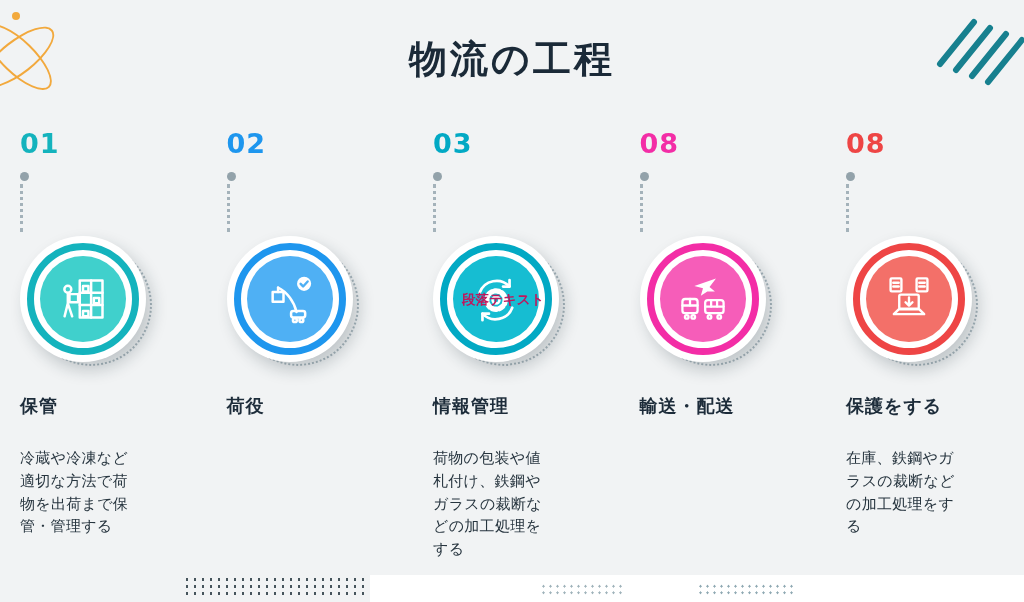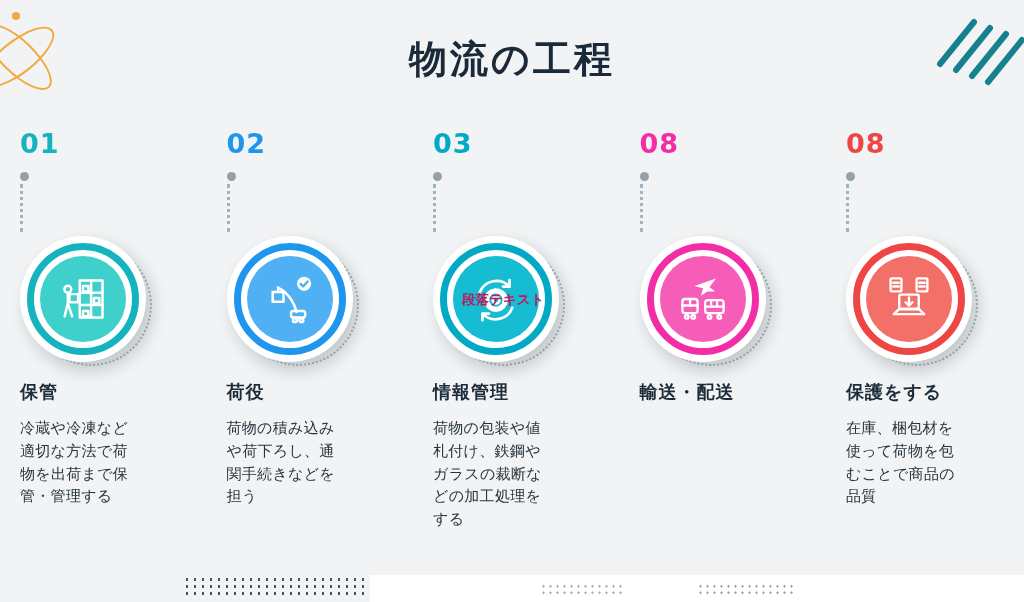--- a/index.html
+++ b/index.html
@@ -40,22 +40,22 @@
     position:absolute; left:7px; top:7px; width:112px; height:112px;
     border-radius:50%; border:7px solid var(--c);
   }
   .circle-inner {
     position:absolute; left:20px; top:20px; width:86px; height:86px;
     border-radius:50%; background:var(--ci);
     display:flex; align-items:center; justify-content:center;
   }
   .icon { width:52px; height:52px; }
 
-  .step-title { margin-top:12px; font-size:18px; font-weight:800; color:#1d2c3a; letter-spacing:1px; text-align:center; }
-  .desc { margin-top:13px; width:114px; font-size:15px; line-height:1.52; color:#27353f; letter-spacing:.3px; text-align:left; }
+  .step-title { margin-top:26px; font-size:18px; font-weight:800; color:#1d2c3a; letter-spacing:1px; text-align:center; }
+  .desc { margin-top:29px; width:114px; font-size:15px; line-height:1.52; color:#27353f; letter-spacing:.3px; text-align:left; }
 
   
   .decor-scribble { position:absolute; left:-30px; top:4px; width:104px; height:106px; }
   .decor-scribble .orb {
     position:absolute; left:4px; top:36px; width:88px; height:34px;
     border:2.5px solid #f2a93d; border-radius:50%;
   }
   .orb1 { transform:rotate(-38deg); }
   .orb2 { transform:rotate(44deg); }
   .decor-scribble .dot-big  { position:absolute; left:42px; top:8px;  width:8px; height:8px; border-radius:50%; background:#f2a93d; }
@@ -138,21 +138,20 @@
           <path d="M30 36 C28 27 21.5 17.5 13 13.5"></path>
           <line x1="13" y1="13.5" x2="13" y2="17.5"></line>
           <rect x="8" y="17.5" width="10" height="9"></rect>
           <rect x="25" y="35" width="13" height="6" rx="2"></rect>
           <circle cx="28.5" cy="43.5" r="1.8"></circle>
           <circle cx="34.5" cy="43.5" r="1.8"></circle>
         </svg>
       </div>
     </div>
     <div class="step-title">荷役</div>
-    <p class="desc">荷物の積み込みや荷下ろし、通関手続きなどを担う</p>
   </div>
 
   <div class="step" style="--c: #02a9c4; --ci: #16bdd2;">
     <div class="num">03</div>
     <div class="conn-dot"></div>
     <div class="conn-line"></div>
     <div class="circle-wrap">
       <div class="dot-ring"></div>
       <div class="circle-main"></div>
       <div class="circle-ring"></div>
@@ -216,21 +215,21 @@
           <rect x="31" y="5" width="10" height="12" rx="1"></rect>
           <line x1="33.5" y1="9" x2="38.5" y2="9"></line>
           <line x1="33.5" y1="12.5" x2="38.5" y2="12.5"></line>
           <rect x="15" y="20" width="18" height="13" rx="1.5"></rect>
           <path d="M24 22.5 V30 M20.8 27 L24 30.2 L27.2 27"></path>
           <path d="M10 38 H38 L33.5 33.5 H14.5 Z"></path>
         </svg>
       </div>
     </div>
     <div class="step-title">保護をする</div>
-    <p class="desc">在庫、梱包材を使って荷物を包むことで商品の品質</p>
+    <p class="desc">在庫、鉄鋼やガラスの裁断などの加工処理をする</p>
   </div>
 
 </div>
 
 <div class="stray">段落テキスト</div>
 
 <div class="white-strip"></div>
 <div class="dots dots-a"></div>
 <div class="dots dots-b"></div>
 <div class="dots dots-c"></div>

